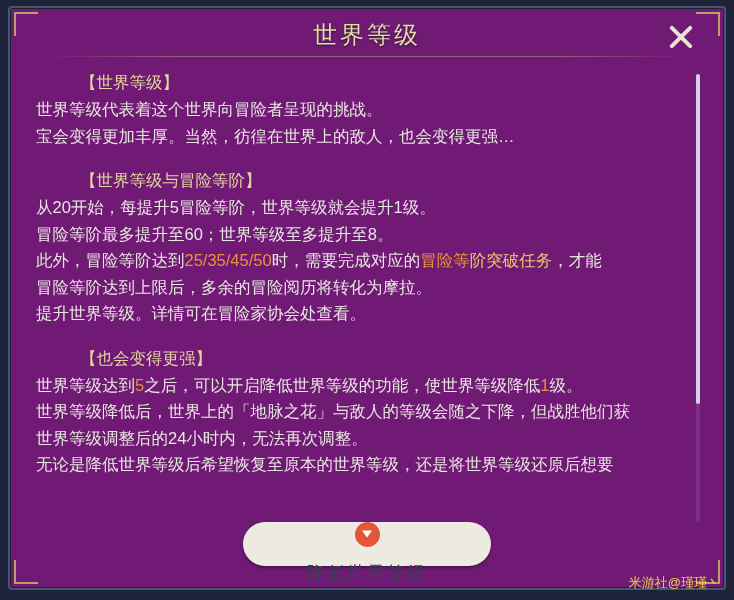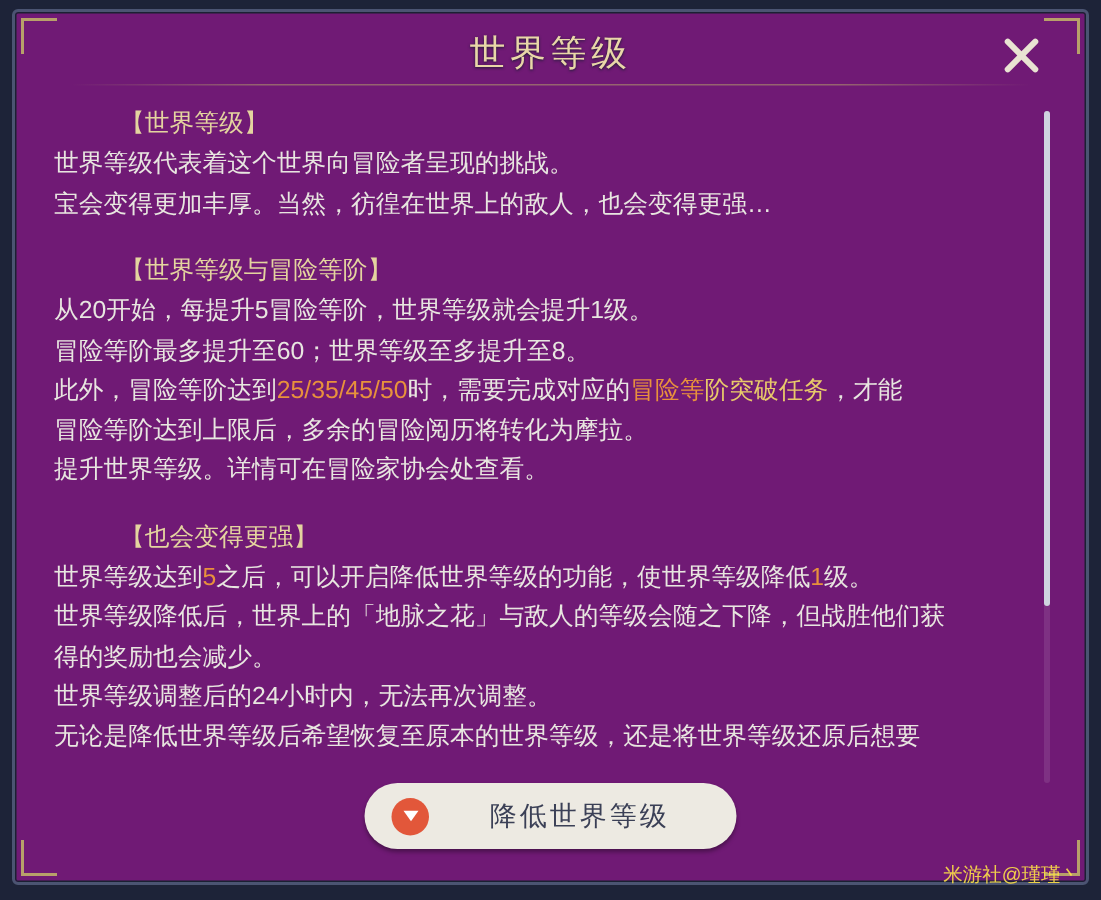--- a/index.html
+++ b/index.html
@@ -144,20 +144,21 @@
     align-items: center;
     gap: 14px;
     width: 248px;
     height: 44px;
     padding: 0 18px;
     box-sizing: border-box;
     background: #edeae2;
     border-radius: 22px;
     cursor: pointer;
     box-shadow: 0 2px 3px rgba(0,0,0,0.35);
+    flex-direction: column;
   }
   .arrow-circle {
     width: 25px;
     height: 25px;
     border-radius: 50%;
     background: #e2573a;
     position: relative;
     flex: 0 0 auto;
   }
   .arrow-circle::after {
@@ -217,21 +218,20 @@
           <div class="line"><span>从20开始，每提升5冒险等阶，世界等级就会提升1级。</span></div>
           <div class="line"><span>冒险等阶最多提升至60；世界等级至多提升至8。</span></div>
           <div class="line"><span>此外，冒险等阶达到</span><span class="hl-orange">25/35/45/50</span><span>时，需要完成对应的</span><span class="hl-orange">冒险等</span><span class="hl-gold">阶突破任务</span><span>，才能</span></div>
           <div class="line"><span>冒险等阶达到上限后，多余的冒险阅历将转化为摩拉。</span></div>
           <div class="line"><span>提升世界等级。详情可在冒险家协会处查看。</span></div>
         </div>
         <div class="section">
           <div class="sec-head">【也会变得更强】</div>
           <div class="line"><span>世界等级达到</span><span class="hl-orange">5</span><span>之后，可以开启降低世界等级的功能，使世界等级降低</span><span class="hl-orange">1</span><span>级。</span></div>
           <div class="line"><span>世界等级降低后，世界上的「地脉之花」与敌人的等级会随之下降，但战胜他们获</span></div>
-          <div class="line"><span>得的奖励也会减少。</span></div>
           <div class="line"><span>世界等级调整后的24小时内，无法再次调整。</span></div>
           <div class="line"><span>无论是降低世界等级后希望恢复至原本的世界等级，还是将世界等级还原后想要</span></div>
         </div>
       </div>
     <div class="scrollbar">
       <div class="thumb"></div>
     </div>
   </div>
 
   <div class="footer">

